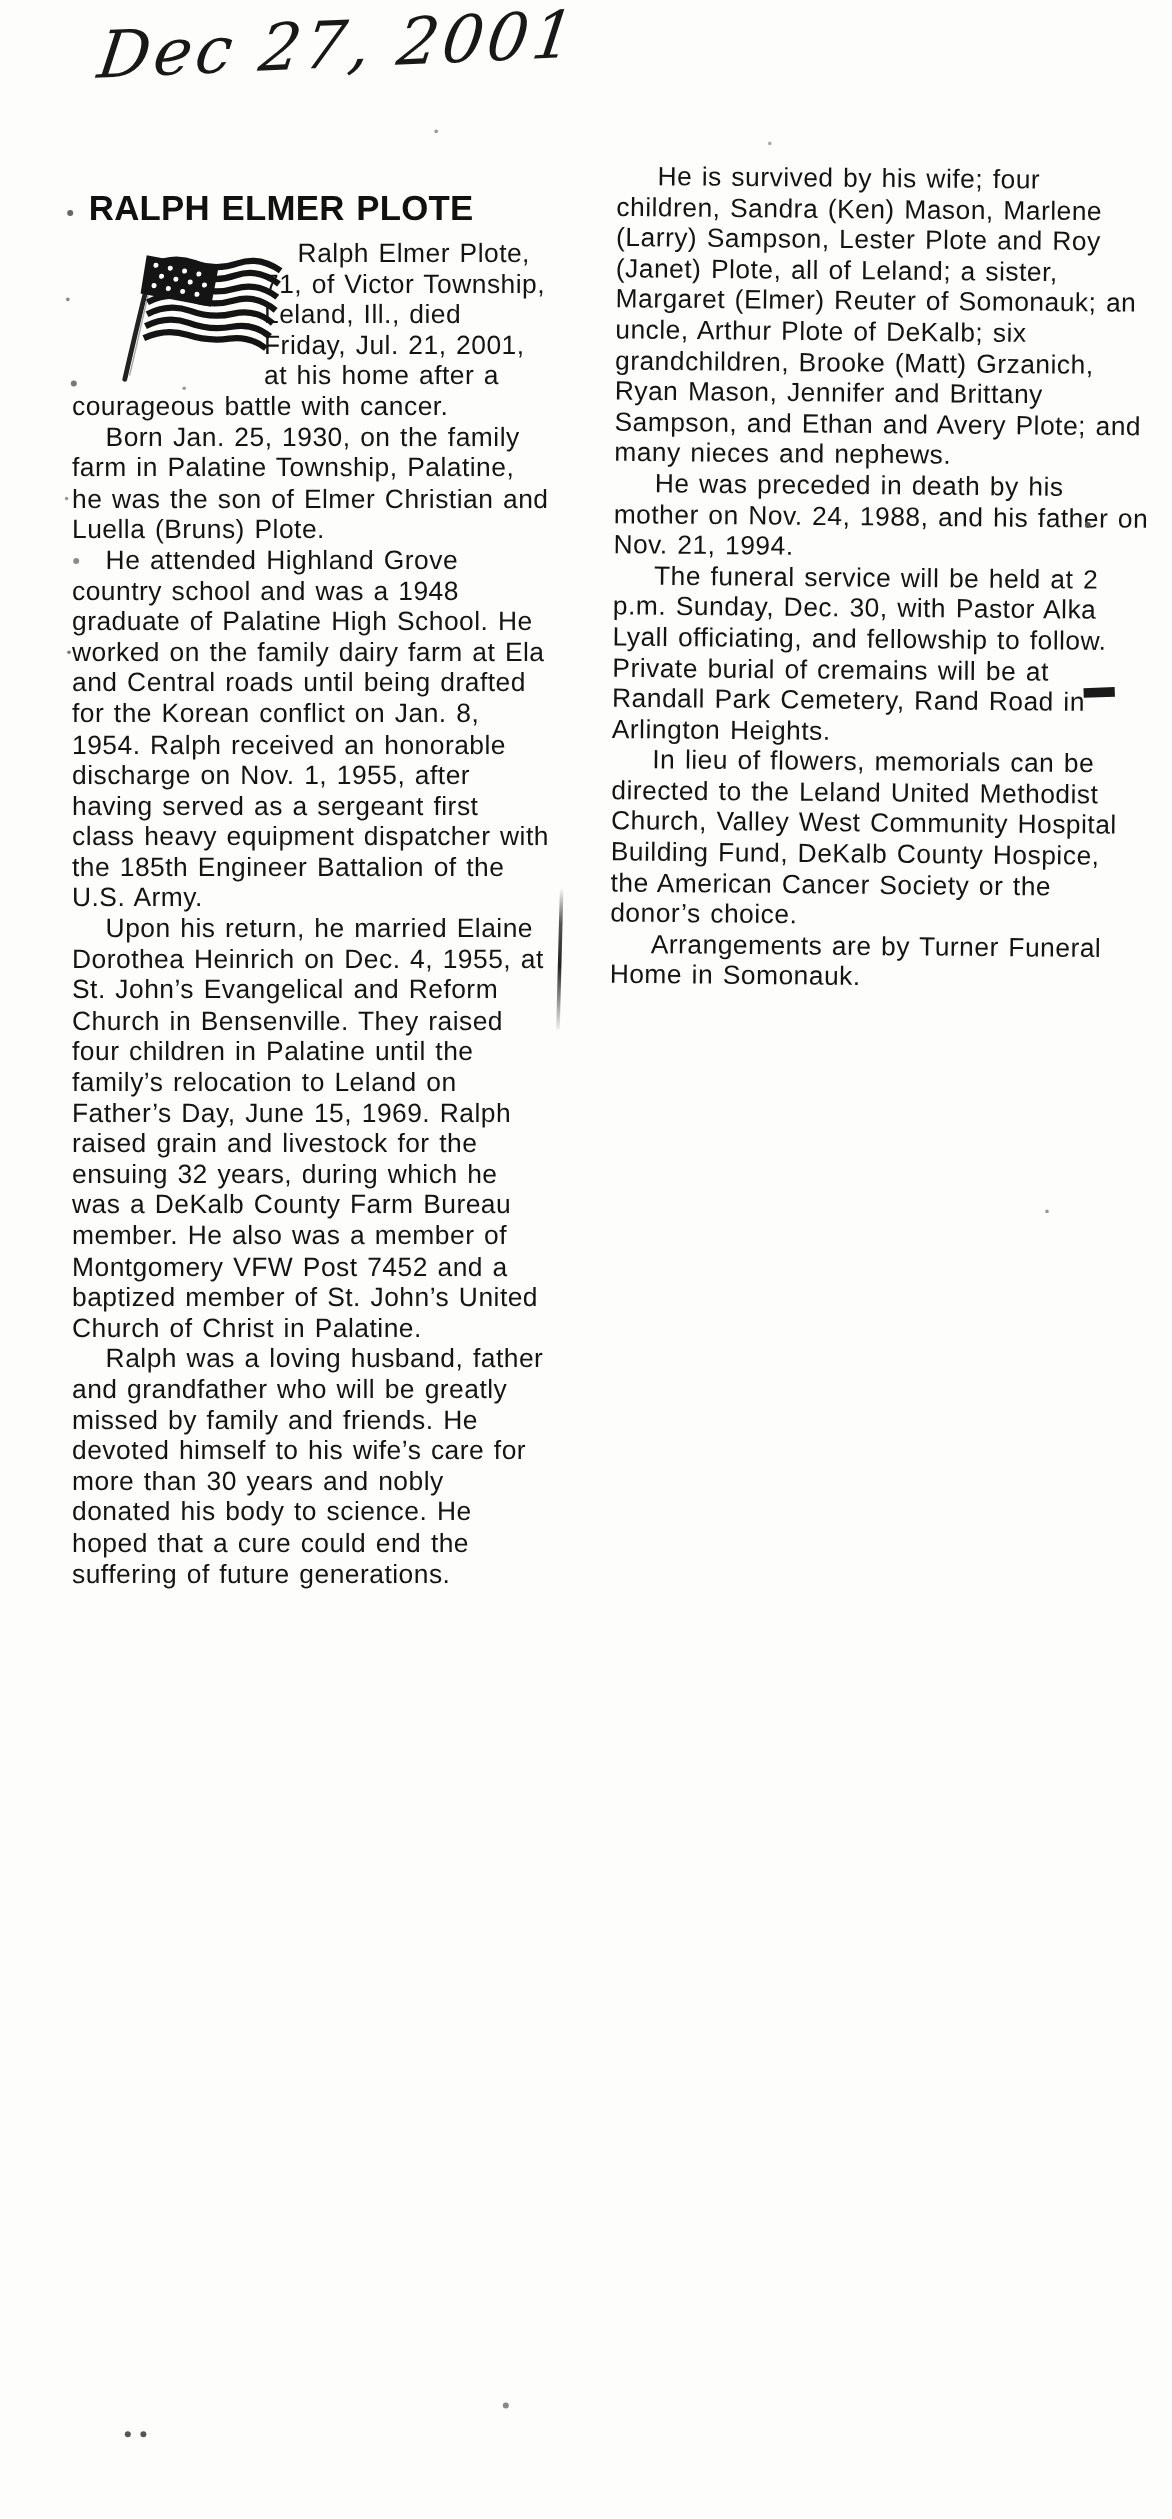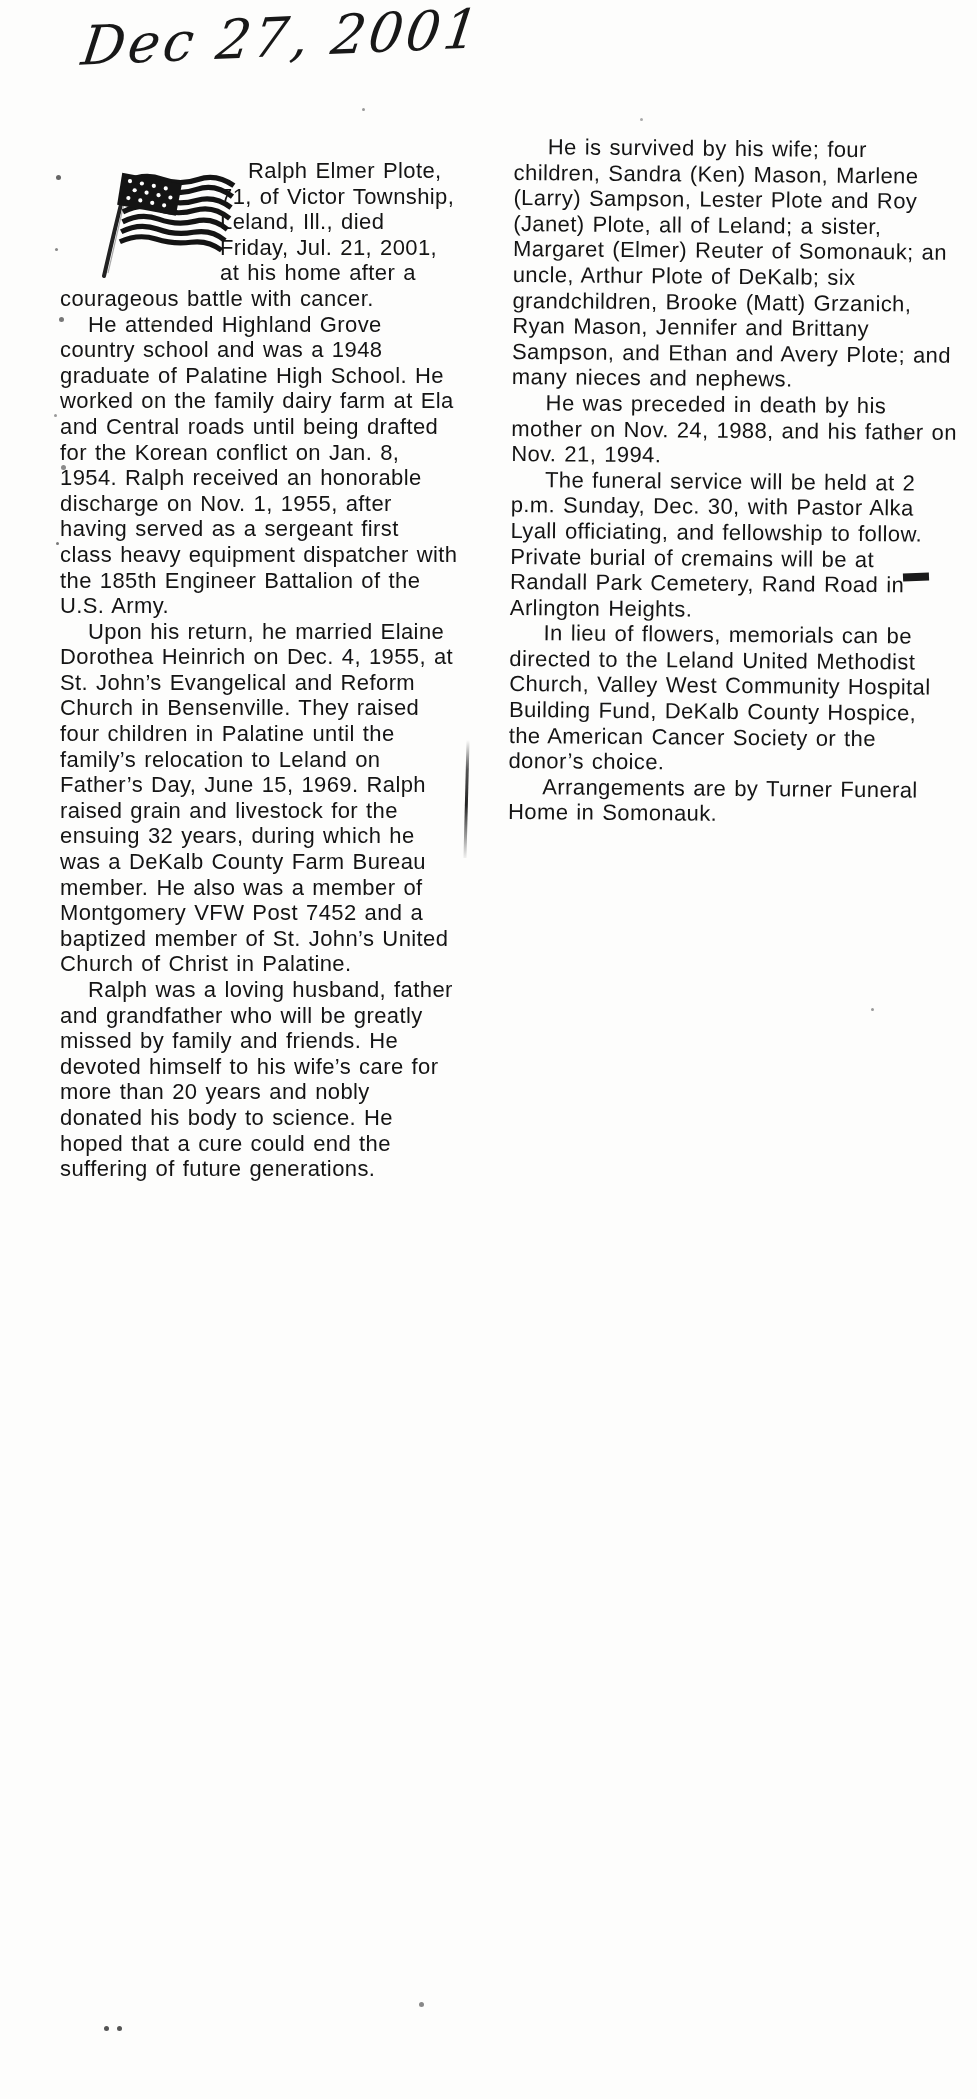--- a/index.html
+++ b/index.html
@@ -84,20 +84,21 @@
   }
 </style>
 </head>
 <body>
 
 <div class="page">
 
   <div class="handwriting">Dec 27, 2001</div>
 
   <div class="col col-left">
+    <h1 class="headline">RALPH ELMER PLOTE</h1>
 
     <p class="lead">
       <span class="flagwrap">
         <svg viewBox="0 0 152 120" xmlns="http://www.w3.org/2000/svg" aria-hidden="true">
 
           <path d="M16 116 C 22 90 32 46 40 18" stroke="#222" stroke-width="4" fill="none" stroke-linecap="round"></path>
           <path d="M20 113 C 26 88 34 50 41 24" stroke="#aaa" stroke-width="1.2" fill="none"></path>
 
           <g transform="rotate(2 40 20)" stroke="#141414" fill="none" stroke-width="5.2">
             <path d="M38 22 Q 56 12 74 18 T 110 17 T 146 22"></path>
@@ -125,23 +126,24 @@
               <circle cx="65" cy="42" r="2.1"></circle>
                 <circle cx="77" cy="44" r="2.1"></circle>
             </g>
           </g>
         </svg>
       </span>
       <span>Ralph Elmer Plote, 71, of Victor Township, Leland, Ill., died Friday, Jul. 21, 2001, at his home after a courageous battle with cancer.</span>
     </p>
 
     <div>
+        <p class="para">Born Jan. 25, 1930, on the family farm in Palatine Township, Palatine, he was the son of Elmer Christian and Luella (Bruns) Plote.</p>
         <p class="para">He attended Highland Grove country school and was a 1948 graduate of Palatine High School. He worked on the family dairy farm at Ela and Central roads until being drafted for the Korean conflict on Jan. 8, 1954. Ralph received an honorable discharge on Nov. 1, 1955, after having served as a sergeant first class heavy equipment dispatcher with the 185th Engineer Battalion of the U.S. Army.</p>
         <p class="para">Upon his return, he married Elaine Dorothea Heinrich on Dec. 4, 1955, at St. John’s Evangelical and Reform Church in Bensenville. They raised four children in Palatine until the family’s relocation to Leland on Father’s Day, June 15, 1969. Ralph raised grain and livestock for the ensuing 32 years, during which he was a DeKalb County Farm Bureau member. He also was a member of Montgomery VFW Post 7452 and a baptized member of St. John’s United Church of Christ in Palatine.</p>
-        <p class="para">Ralph was a loving husband, father and grandfather who will be greatly missed by family and friends. He devoted himself to his wife’s care for more than 20 years and nobly donated his body to science. He hoped that a cure could end the suffering of future generations.</p>
+        <p class="para">Ralph was a loving husband, father and grandfather who will be greatly missed by family and friends. He devoted himself to his wife’s care for more than 30 years and nobly donated his body to science. He hoped that a cure could end the suffering of future generations.</p>
       </div>
   </div>
 
   <div class="col col-right">
     <div>
         <p class="para">He is survived by his wife; four children, Sandra (Ken) Mason, Marlene (Larry) Sampson, Lester Plote and Roy (Janet) Plote, all of Leland; a sister, Margaret (Elmer) Reuter of Somonauk; an uncle, Arthur Plote of DeKalb; six grandchildren, Brooke (Matt) Grzanich, Ryan Mason, Jennifer and Brittany Sampson, and Ethan and Avery Plote; and many nieces and nephews.</p>
         <p class="para">He was preceded in death by his mother on Nov. 24, 1988, and his father on Nov. 21, 1994.</p>
         <p class="para">The funeral service will be held at 2 p.m. Sunday, Dec. 30, with Pastor Alka Lyall officiating, and fellowship to follow. Private burial of cremains will be at Randall Park Cemetery, Rand Road in Arlington Heights.</p>
         <p class="para">In lieu of flowers, memorials can be directed to the Leland United Methodist Church, Valley West Community Hospital Building Fund, DeKalb County Hospice, the American Cancer Society or the donor’s choice.</p>
         <p class="para">Arrangements are by Turner Funeral Home in Somonauk.</p>

